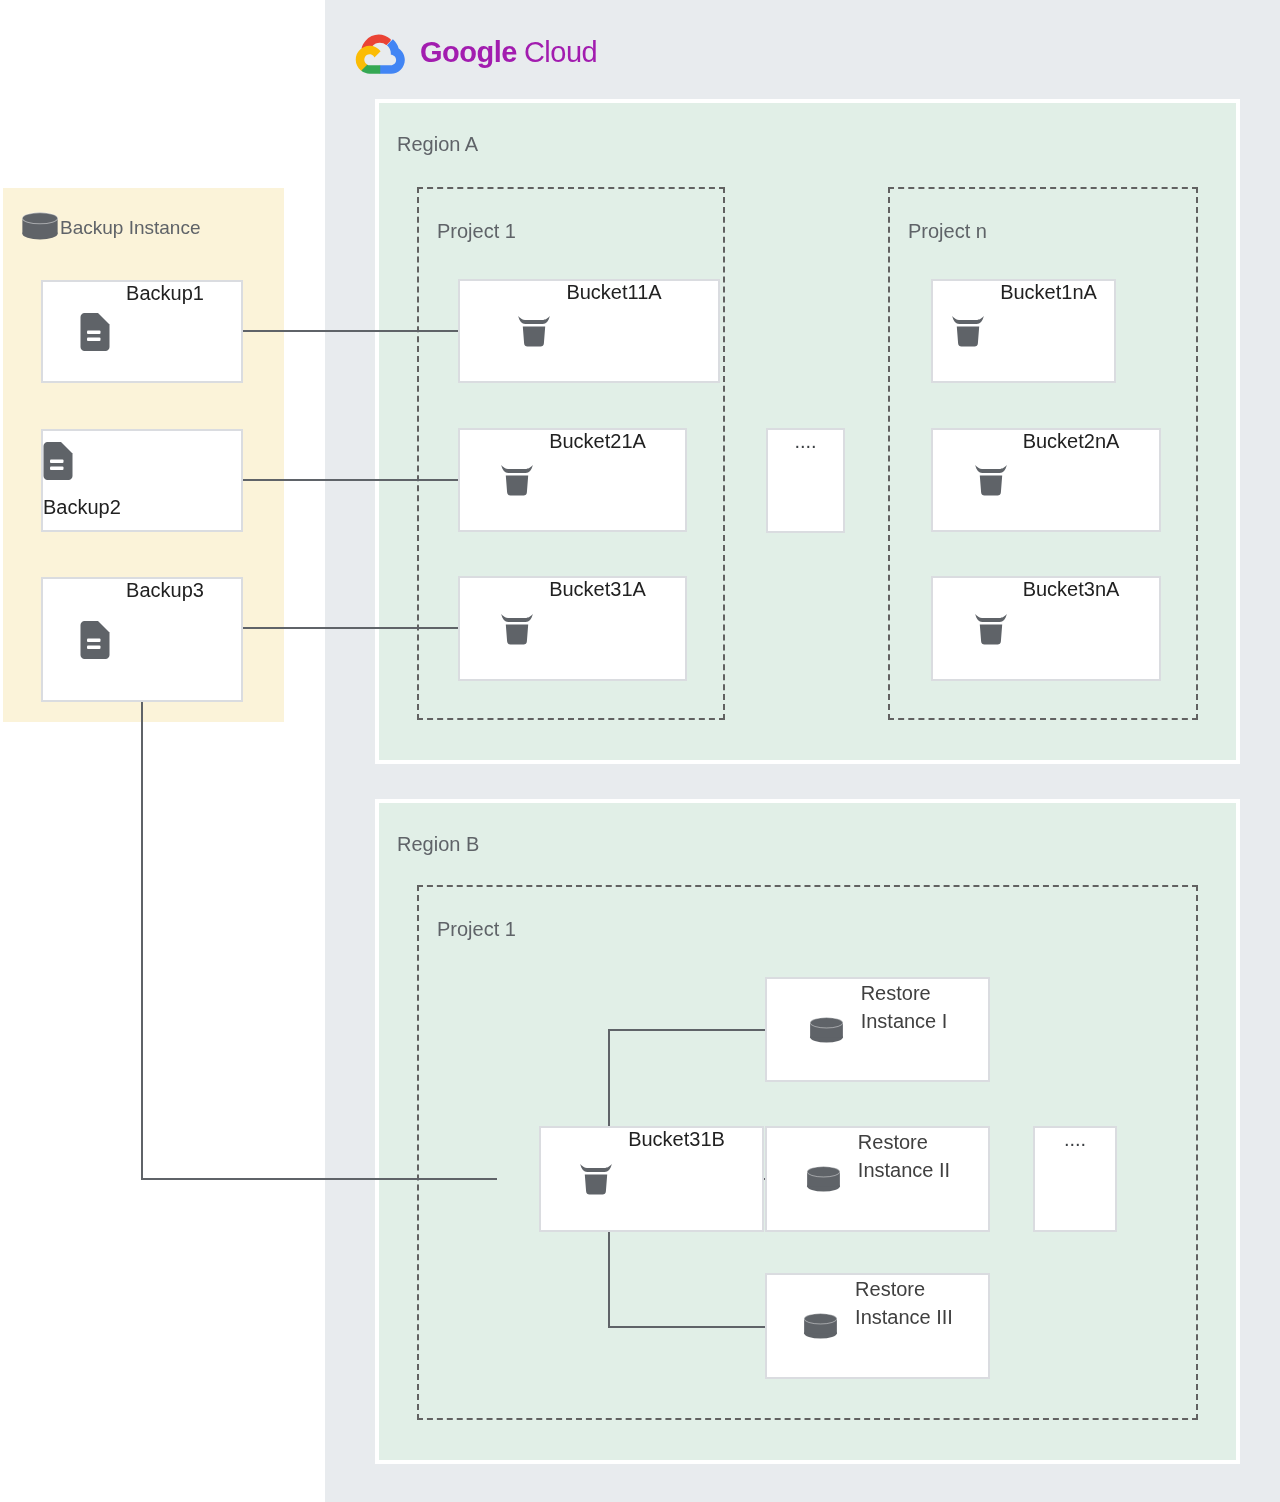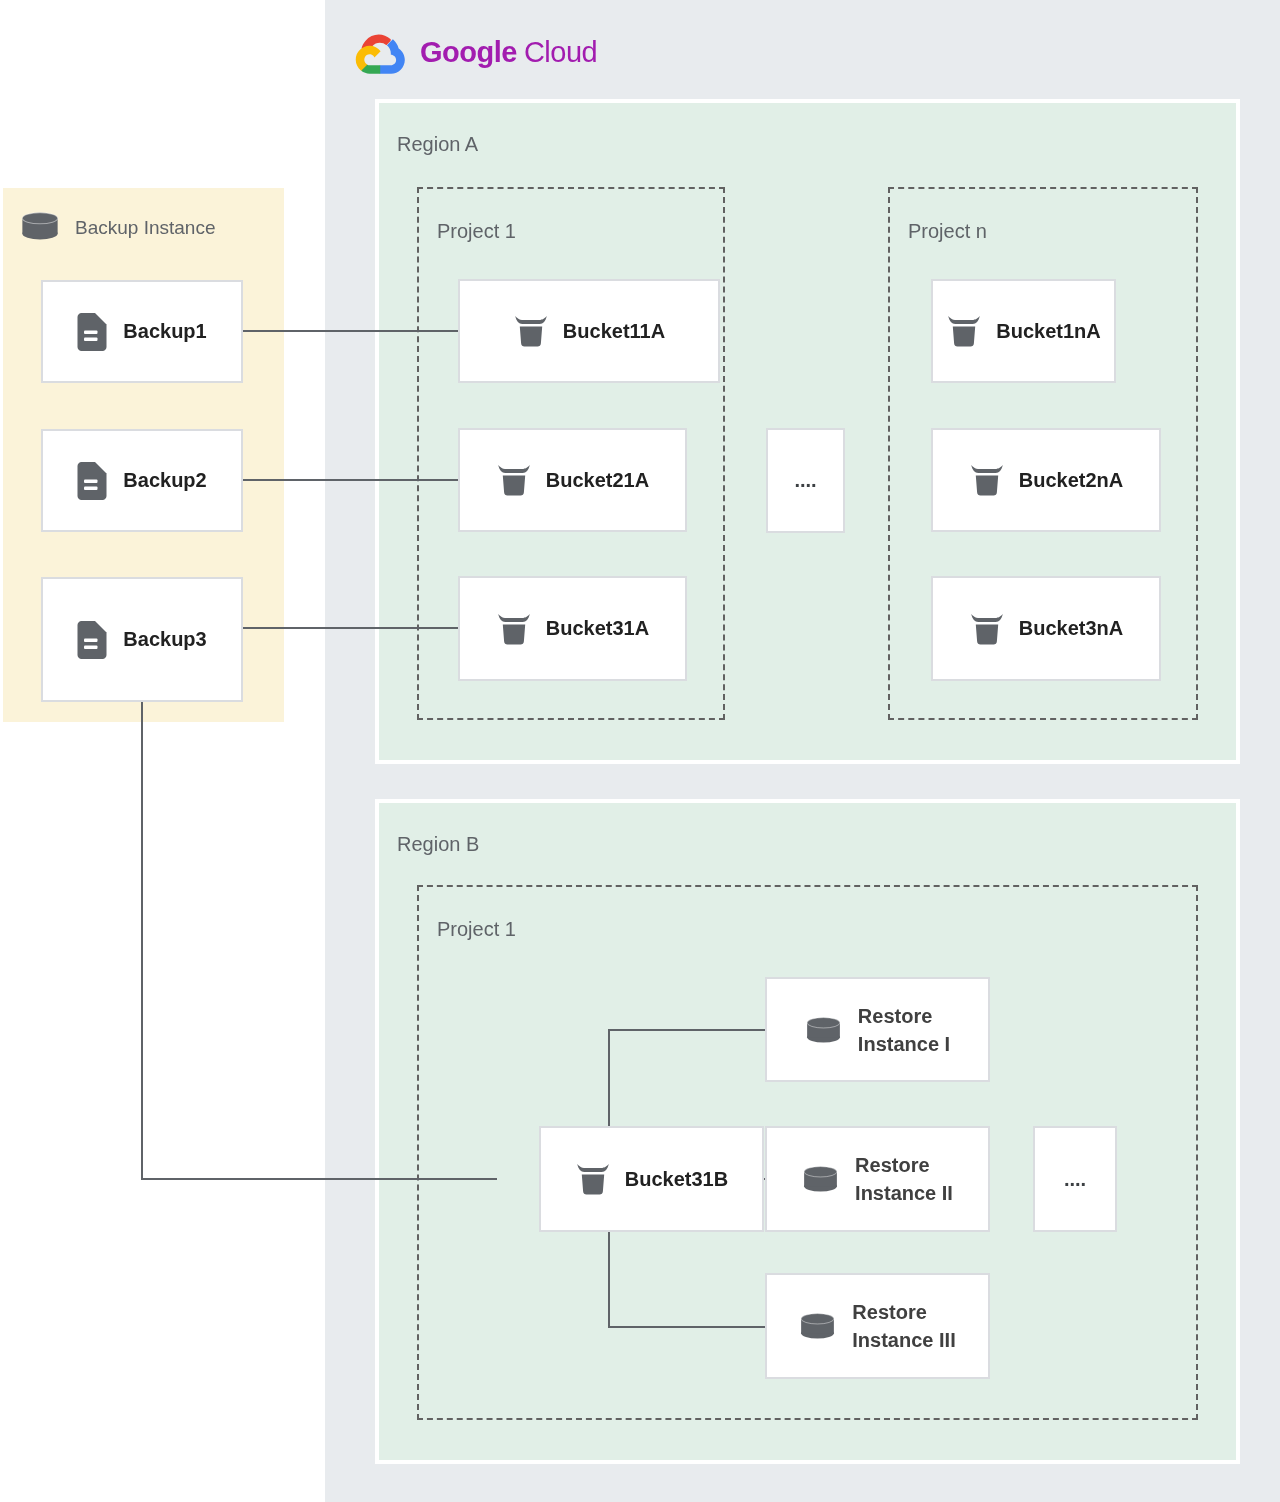--- a/index.html
+++ b/index.html
@@ -8,31 +8,31 @@
 
   .gray-panel { position:absolute; left:325px; top:0; width:955px; height:1502px; background:#E8EBEE; z-index:0; }
 
   .logo { position:absolute; left:352px; top:29px; display:flex; align-items:center; gap:14px; z-index:3; }
   .logo-mark { display:block; }
   .logo-text { font-size:29px; color:#a21caf; letter-spacing:-0.5px; white-space:nowrap; }
   .logo-text .brand { font-weight:bold; margin-right:7px; }
 
   .yellow-panel { position:absolute; left:3px; top:188px; width:281px; height:534px; background:#FBF3D9; z-index:0; }
 
-  .panel-header { position:absolute; left:20px; top:212px; display:flex; align-items:center; gap:15px; z-index:2; }
+  .panel-header { position:absolute; left:20px; top:212px; display:flex; align-items:center; gap:0; z-index:2; }
   .panel-header .hdr-label { font-size:19px; color:#5F6368; }
 
   .region { position:absolute; background:#E1EFE7; border:4px solid #ffffff; z-index:0; }
   .region-label { position:absolute; left:18px; top:30px; font-size:20px; color:#5F6368; }
 
   .project { position:absolute; border:2px dashed #616161; z-index:1; }
   .project-label { position:absolute; left:18px; top:31px; font-size:20px; color:#5F6368; }
 
   .node { position:absolute; background:#ffffff; border:2px solid #DADCE0;
-          display:flex; align-items:center; justify-content:center; z-index:3;font-weight:bold; }
+          display:flex; justify-content:center; z-index:3; }
   .node .icon { display:flex; align-items:center; flex:0 0 auto; }
   .node-label { font-size:20px; color:#212121; white-space:nowrap; }
   .node.backup  { gap:16px; }
   .node.bucket  { gap:14px; }
   .node.restore { gap:16px; }
   .restore-lines { font-size:20px; line-height:28px; color:#404040; text-align:left; }
   .dots { font-size:20px; color:#3C4043; letter-spacing:0px; }
 
   .line { position:absolute; background:#5F6368; z-index:2; }
 </style>
@@ -114,21 +114,21 @@
   <div class="line" style="left:608px; top:1326px; width:157px; height:2px;"></div>
 
   <div class="node backup" style="left:41px; top:280px; width:202px; height:103px;">
     <span class="icon">
         <svg width="30" height="38" viewBox="0 0 29 38">
           <use href="#icon-file"></use>
         </svg>
       </span>
     <span class="node-label">Backup1</span>
   </div>
-  <div class="node backup" style="left:41px; top:429px; width:202px; height:103px;">
+  <div class="node backup" style="left:41px; top:429px; width:202px; height:103px;flex-direction:column;">
     <span class="icon">
         <svg width="30" height="38" viewBox="0 0 29 38">
           <use href="#icon-file"></use>
         </svg>
       </span>
     <span class="node-label">Backup2</span>
   </div>
   <div class="node backup" style="left:41px; top:577px; width:202px; height:125px;">
     <span class="icon">
         <svg width="30" height="38" viewBox="0 0 29 38">

